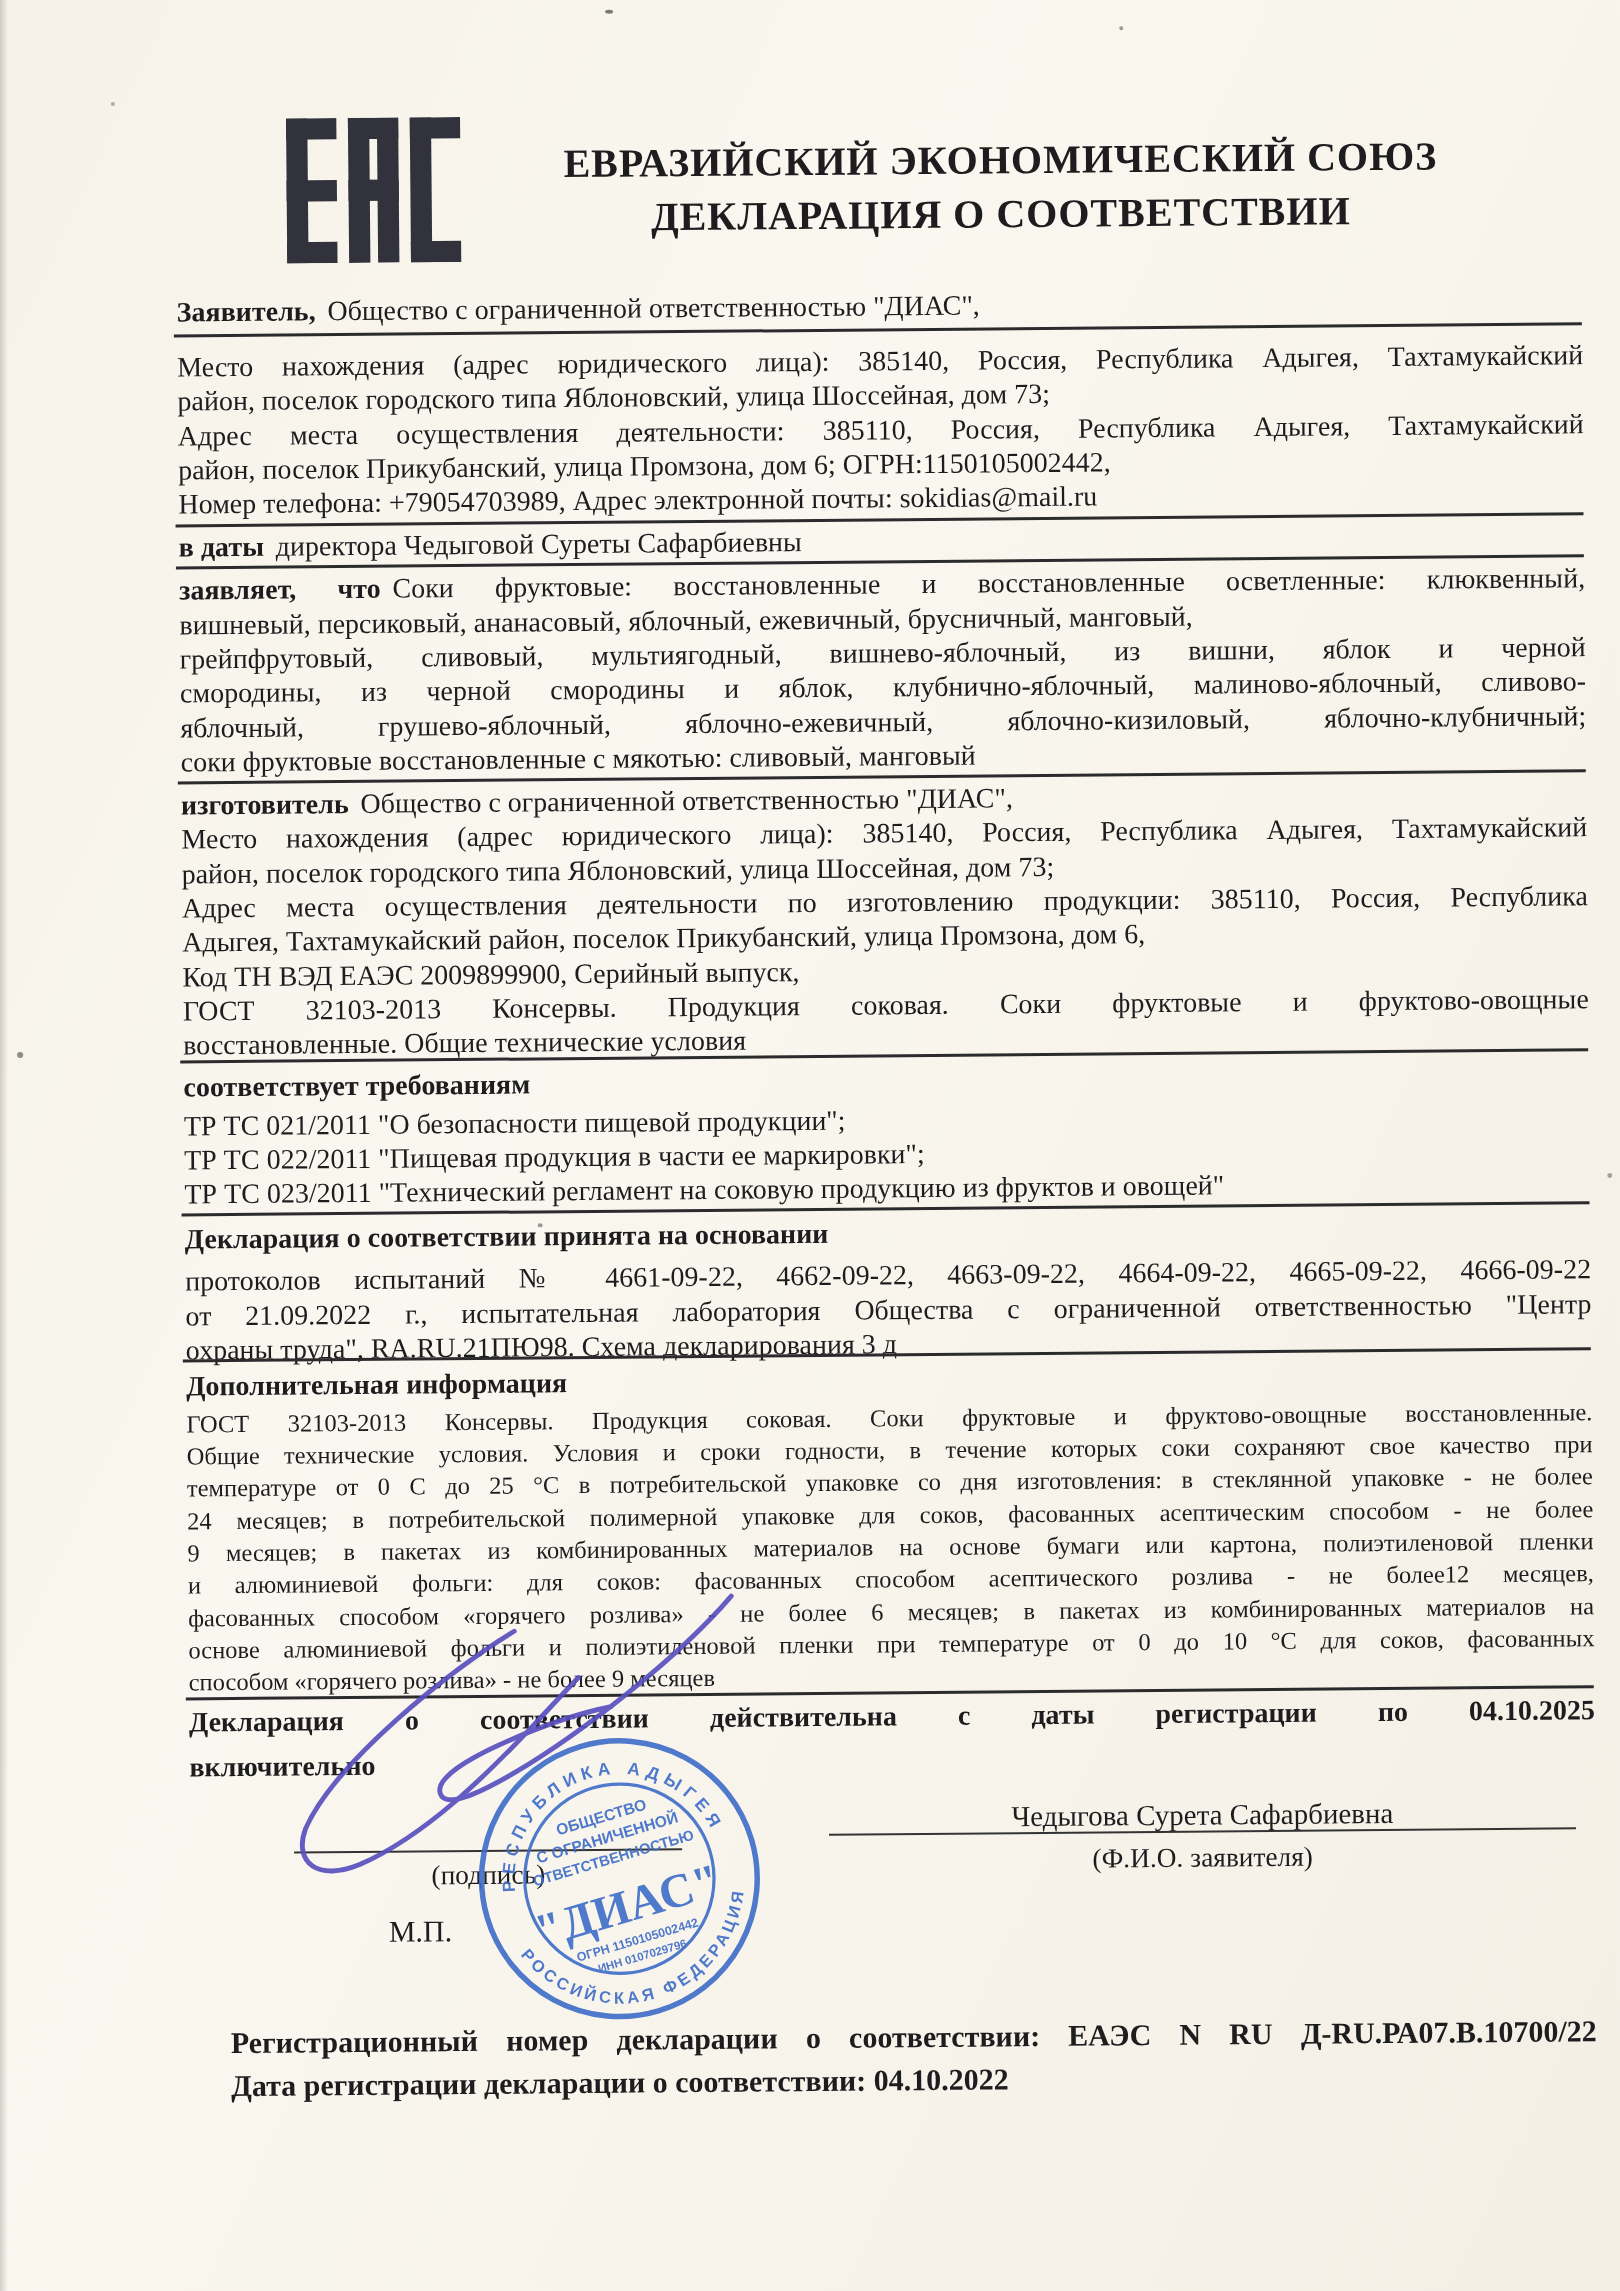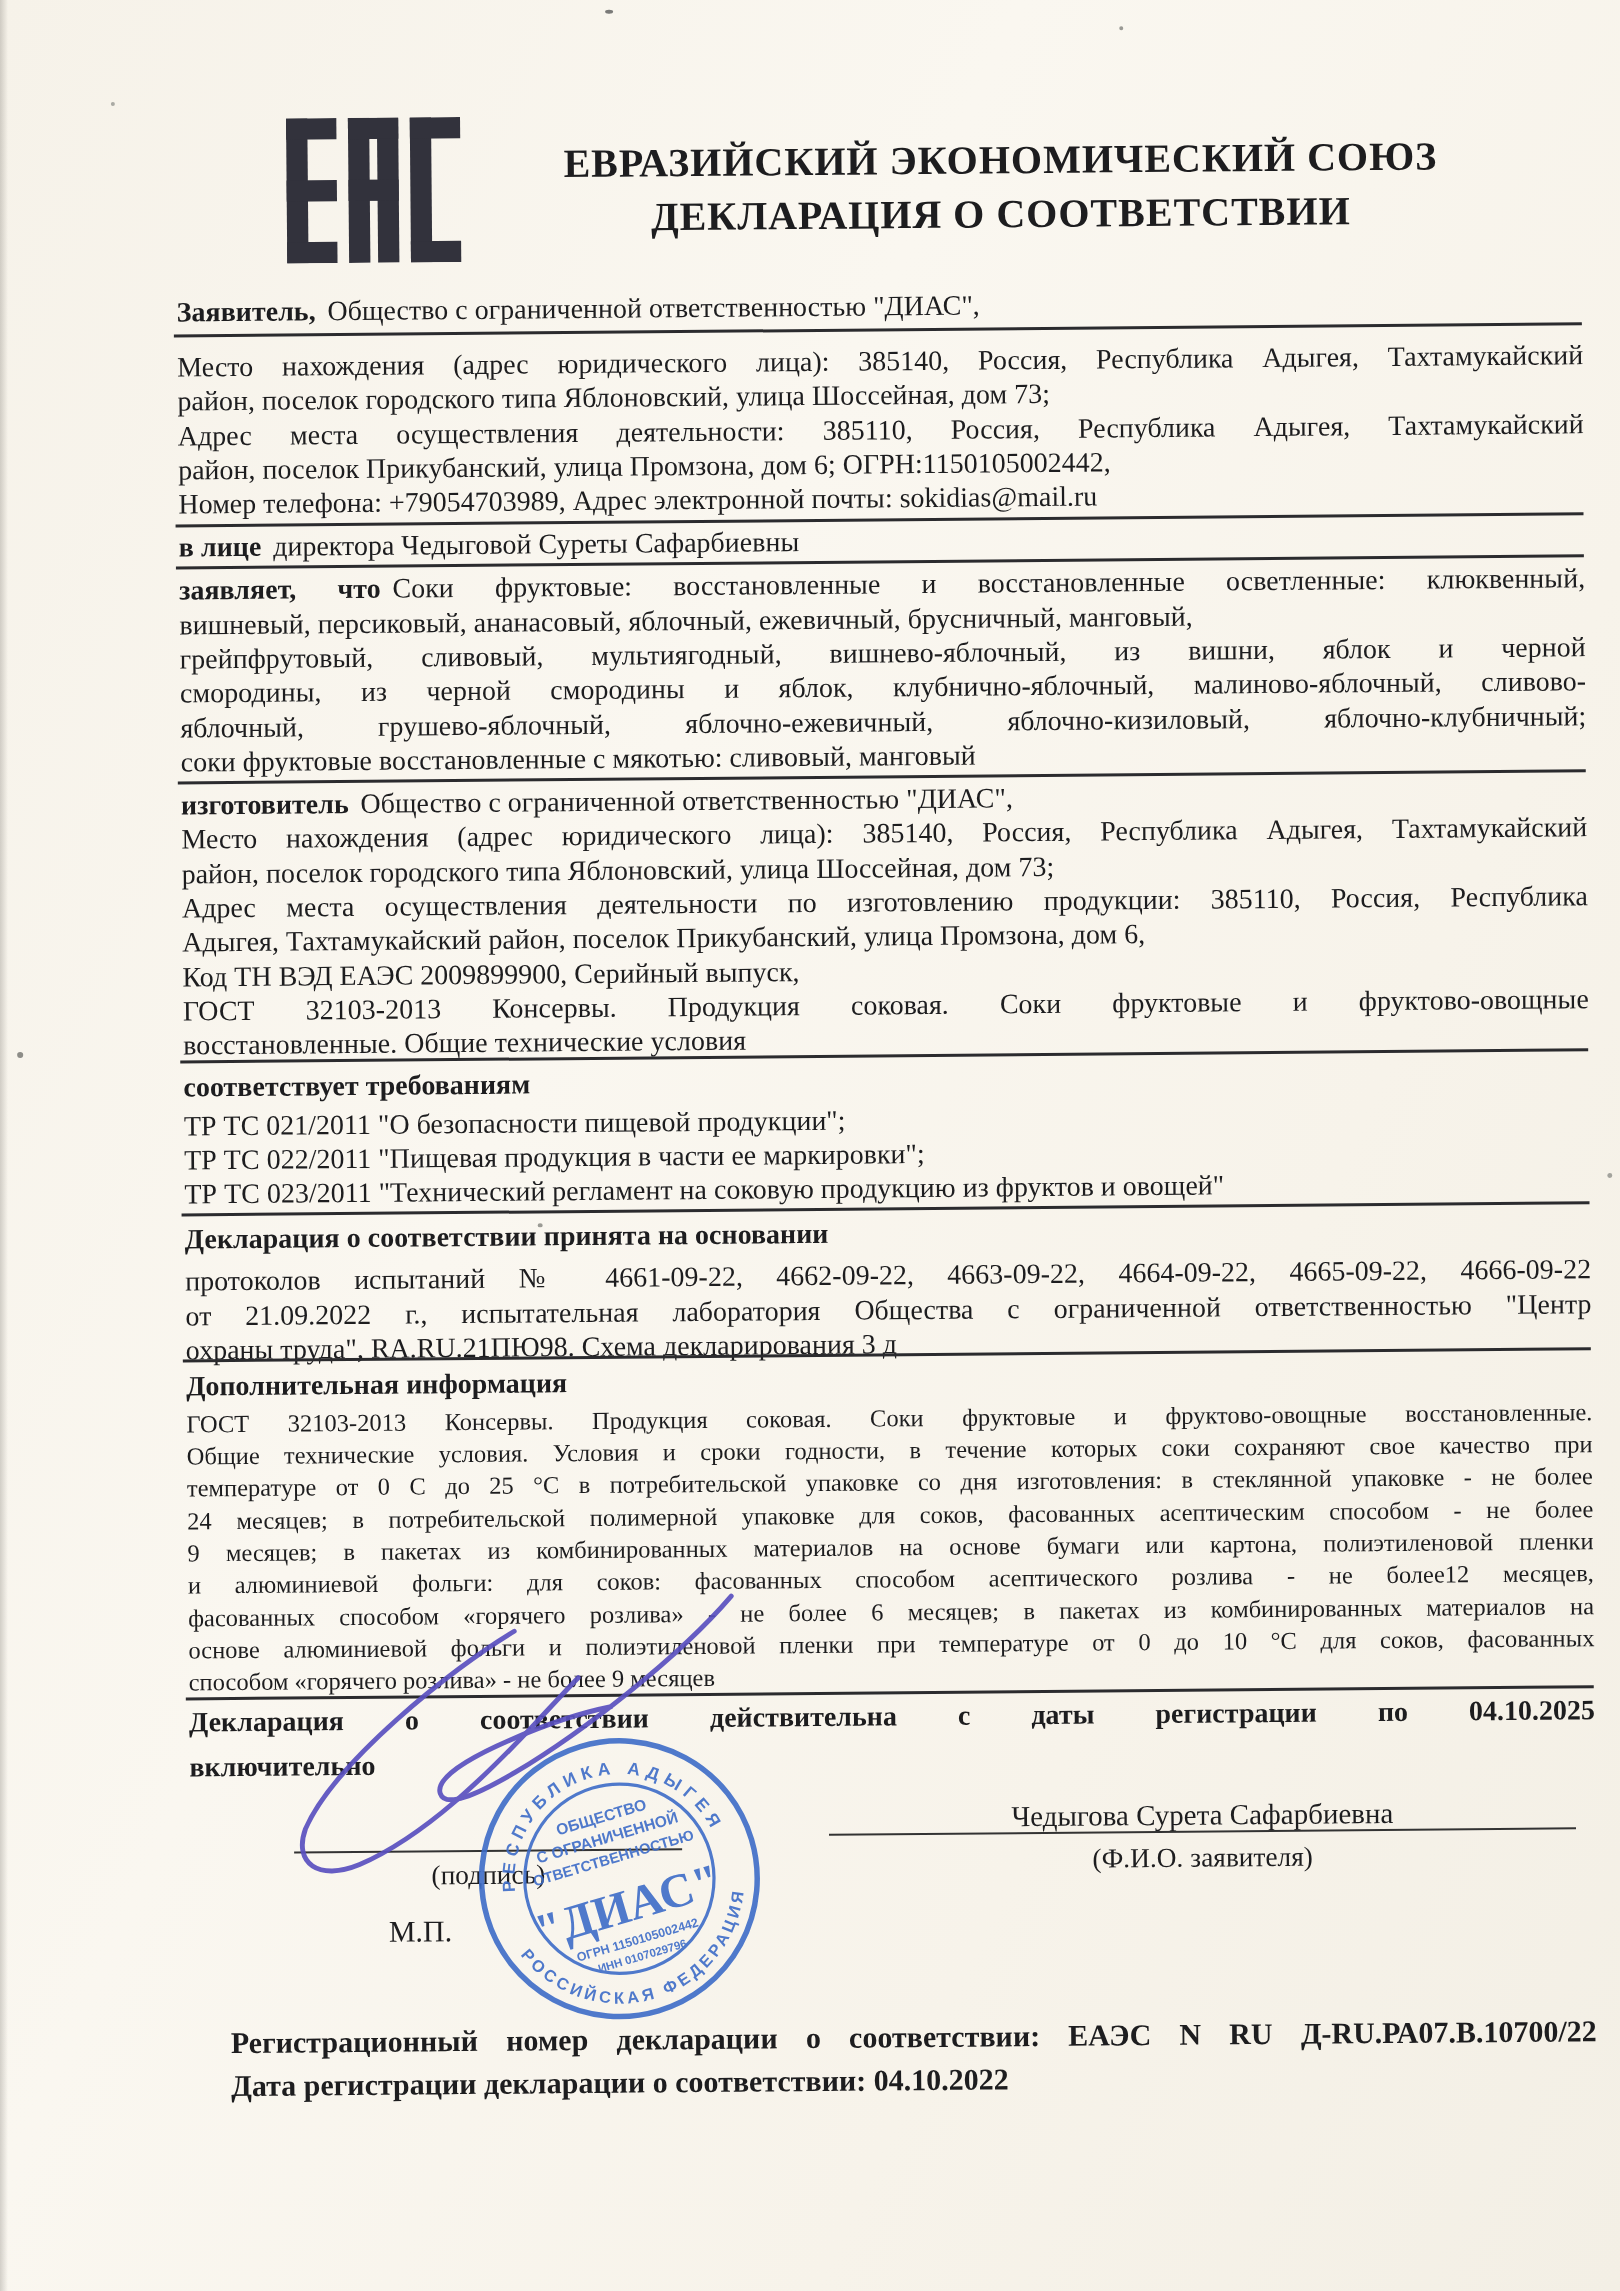--- a/index.html
+++ b/index.html
@@ -58,21 +58,21 @@
     <div class="hr" style="top:329px"></div>
 
     <div class="ln jl" style="top:345px">Место нахождения (адрес юридического лица): 385140, Россия, Республика Адыгея, Тахтамукайский</div>
     <div class="ln" style="top:379px">район, поселок городского типа Яблоновский, улица Шоссейная, дом 73;</div>
     <div class="ln jl" style="top:414px">Адрес места осуществления деятельности: 385110, Россия, Республика Адыгея, Тахтамукайский</div>
     <div class="ln" style="top:448px">район, поселок Прикубанский, улица Промзона, дом 6; ОГРН:1150105002442,</div>
     <div class="ln" style="top:482px">Номер телефона: +79054703989, Адрес электронной почты: sokidias@mail.ru</div>
     <div class="hr" style="top:519px"></div>
 
     <div class="ln" style="top:525px">
-      <span class="lbl">в лице</span><span>директора  Чедыговой Суреты Сафарбиевны</span>
+      <span class="lbl">в даты</span><span>директора  Чедыговой Суреты Сафарбиевны</span>
     </div>
     <div class="hr" style="top:561px"></div>
 
     <div class="ln jl" style="top:568px">
       <span class="lbl">заявляет, что</span><span>Соки фруктовые: восстановленные и восстановленные осветленные: клюквенный,</span>
     </div>
     <div class="ln" style="top:603px">вишневый, персиковый, ананасовый, яблочный, ежевичный, брусничный, манговый,</div>
     <div class="ln jl" style="top:637px">грейпфрутовый, сливовый, мультиягодный, вишнево-яблочный, из вишни, яблок и черной</div>
     <div class="ln jl" style="top:671px">смородины, из черной смородины и яблок, клубнично-яблочный, малиново-яблочный, сливово-</div>
     <div class="ln jl" style="top:706px">яблочный, грушево-яблочный, яблочно-ежевичный, яблочно-кизиловый, яблочно-клубничный;</div>

